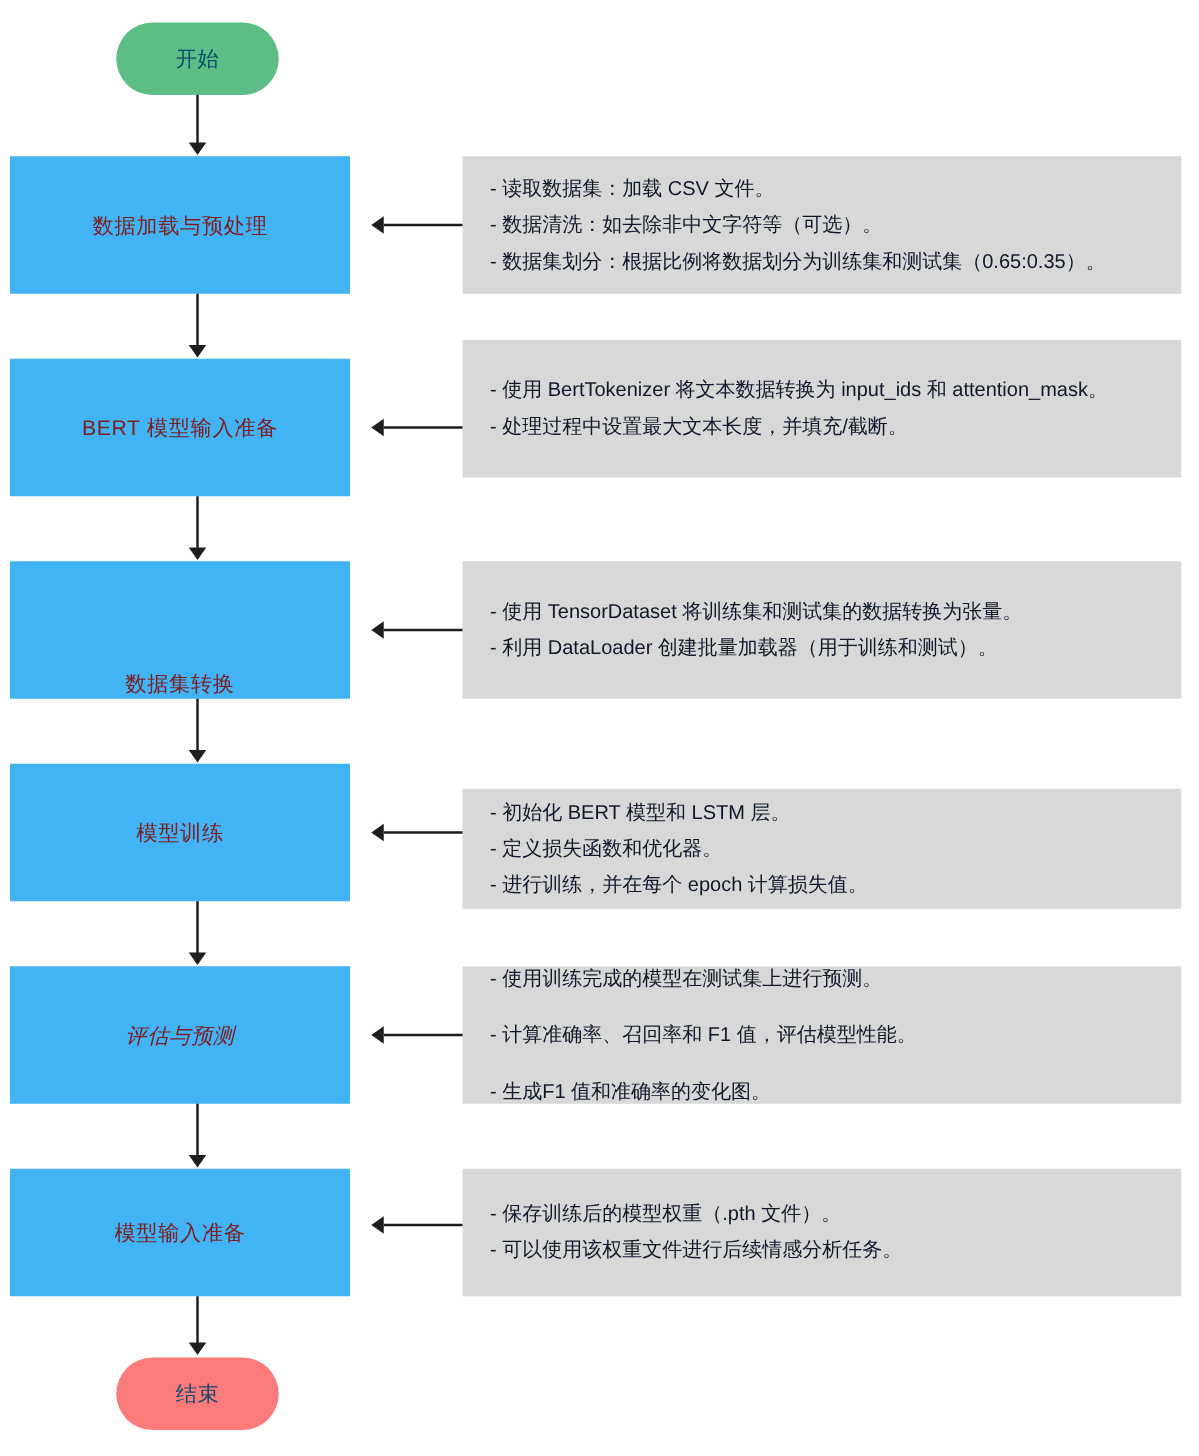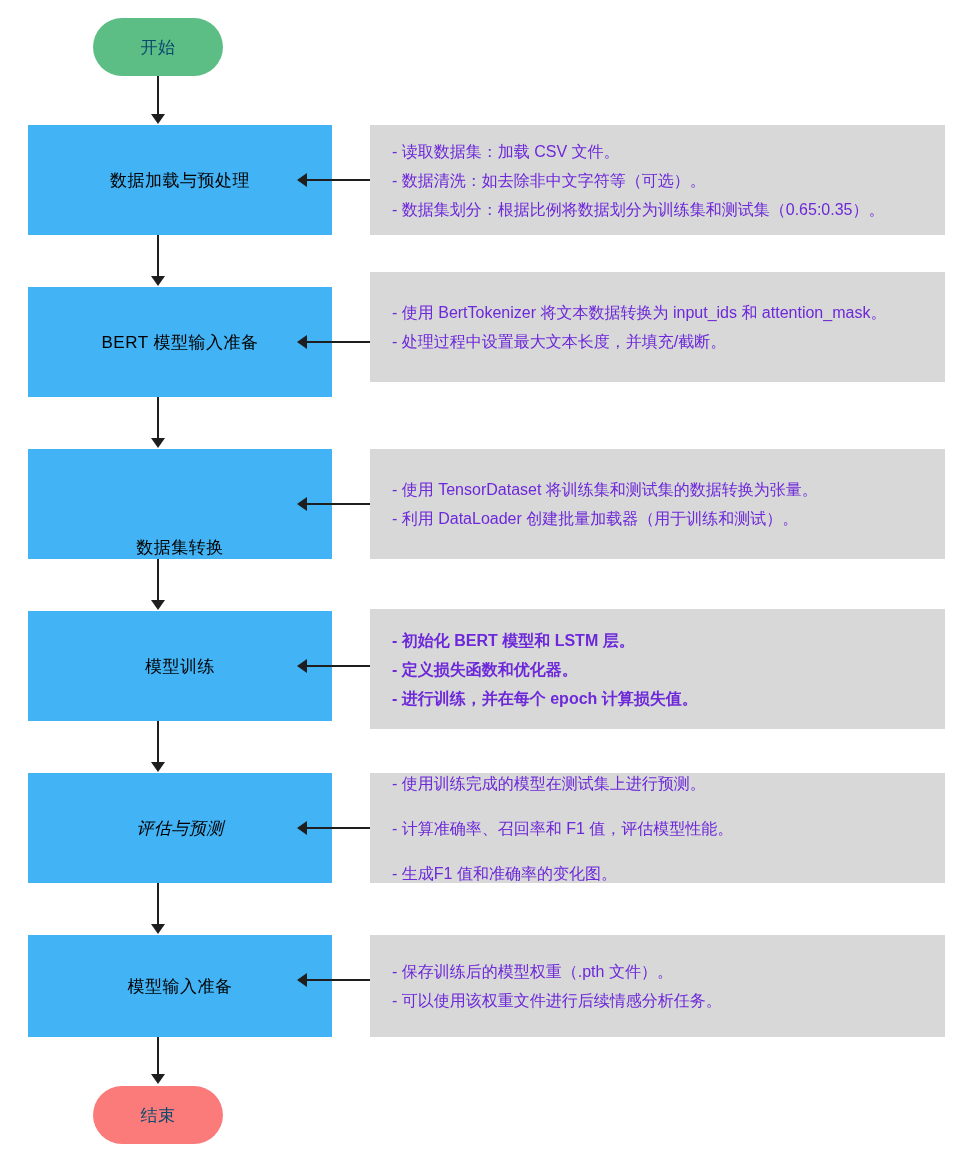--- a/index.html
+++ b/index.html
@@ -41,48 +41,48 @@
     left: 93px;
     top: 1086px;
     width: 130px;
     height: 58px;
     background: #fb7b7b;
   }
 
   
   .process {
     position: absolute;
-    left: 28px;
-    width: 304px;
+    left: 8px;
+    width: 272px;
     background: #42b3f4;
     display: flex;
     align-items: center;
     justify-content: center;
     box-sizing: border-box;
     font-size: 17px;
-    color: #000000;
+    color: #7f1d1d;
     letter-spacing: 0.5px;
     text-align: center;
   }
 
   
   .note {
     position: absolute;
     left: 370px;
     width: 575px;
     background: #d8d8d8;
     box-sizing: border-box;
     display: flex;
     flex-direction: column;
     justify-content: center;
     padding: 0 22px;
   }
   .note-line {
     font-size: 16px;
-    color: #6d28d9;
+    color: #0f172a;
     line-height: 29px;
     white-space: nowrap;
   }
 
   
   .vconn {
     position: absolute;
     left: 157px;
     width: 2px;
     background: #1e1e1e;
@@ -158,21 +158,21 @@
   </div>
   <div class="hconn" style="left:307px;top:503px;width:63px;"></div>
   <div class="harrow" style="left:297px;top:497px;"></div>
 
   <div class="vconn" style="top:559px;height:42px;"></div>
   <div class="varrow" style="top:600px;"></div>
 
   <div class="process" style="top:611px;height:110px;text-align:center;">
     <span>模型训练</span>
   </div>
-  <div class="note" style="top:609px;height:120px;font-weight:bold;">
+  <div class="note" style="top:631px;height:96px;">
     <div class="note-line">- 初始化 BERT 模型和 LSTM 层。</div>
     <div class="note-line">- 定义损失函数和优化器。</div>
     <div class="note-line">- 进行训练，并在每个 epoch 计算损失值。</div>
   </div>
   <div class="hconn" style="left:307px;top:665px;width:63px;"></div>
   <div class="harrow" style="left:297px;top:659px;"></div>
 
   <div class="vconn" style="top:721px;height:42px;"></div>
   <div class="varrow" style="top:762px;"></div>
 

